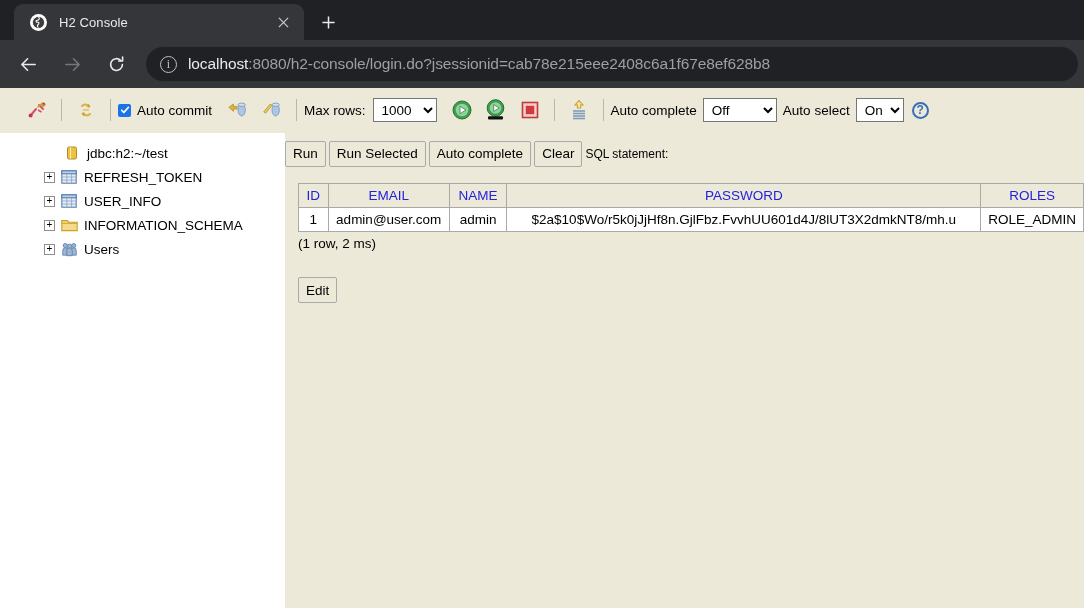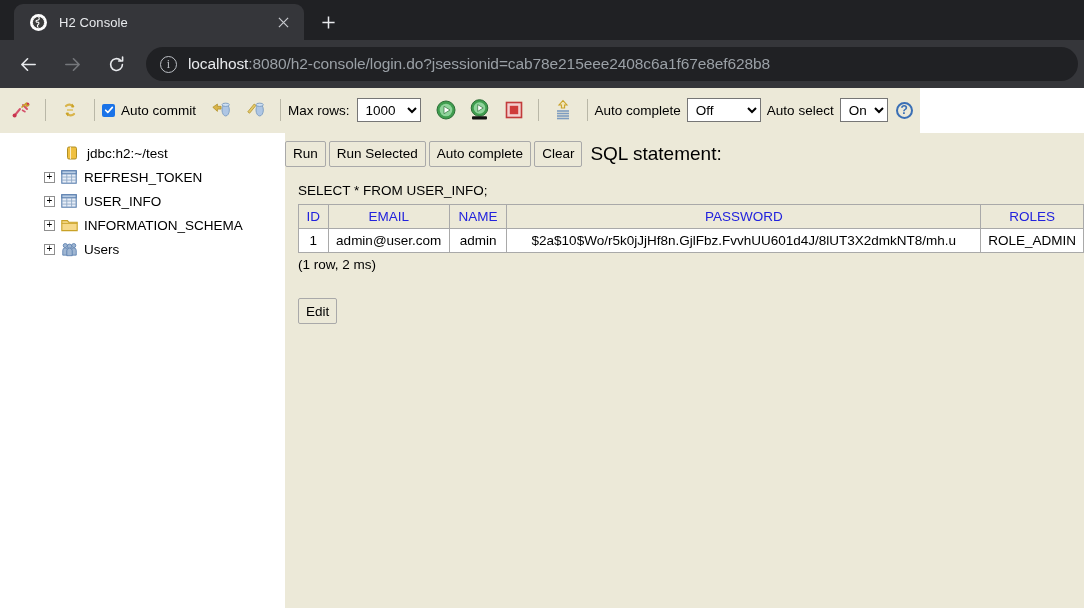--- a/index.html
+++ b/index.html
@@ -65,24 +65,24 @@
     border: 1.4px solid #bdc1c6; color: #bdc1c6;
     font-size: 12px; font-family: "Liberation Serif", serif;
     display: flex; align-items: center; justify-content: center;
     margin-right: 11px; flex: none; line-height: 1;
   }
   .omni-url { font-size: 15.5px; color: #9aa0a6; white-space: nowrap; letter-spacing: -.1px; }
   .omni-url .host { color: #e8eaed; }
 
   
   .h2-toolbar {
-    height: 45px; width: 920px;
+    height: 45px; width: 1084px;
     background: #ece9d8;
     display: flex; align-items: center;
-    padding-left: 4px;
+    padding-left: 20px;
     font-size: 13.5px; color: #000;
     border-bottom: 1px solid #ece9d8;
   }
   .tb-icon { width: 34px; height: 28px; display:flex; align-items:center; justify-content:center; flex:none;}
   .tb-sep { width: 1px; height: 22px; background: #b9b7a7; margin: 0 7px; flex: none; }
   .tb-label { white-space: nowrap; }
   .chk {
     width: 13px; height: 13px; flex: none;
     background: #1a73e8; border-radius: 2px;
     display: flex; align-items: center; justify-content: center;
@@ -128,21 +128,21 @@
     padding: 0; position: relative; overflow: hidden;
   }
   .sql-bar { height: 36px; display: flex; align-items: center; padding: 5px 0 0 0; gap: 0; }
   .btn {
     font-family: "Liberation Sans", sans-serif;
     font-size: 13.5px; height: 26px;
     background: #ece9d8; border: 1px solid #a9a9a9;
     color: #000; padding: 0 7px; margin-right: 3px;
     border-radius: 2px; white-space: nowrap;
   }
-  .sql-bar-label { font-size: 19px; margin-left: 5px; }
+  .sql-bar-label { font-size: 12px; }
 
   .sql-area {
     width: 100%; height: 180px;
     margin: 0; border: 2px solid #000; background: #fff;
     font-family: "Liberation Sans", sans-serif;
     font-size: 13.5px; color: #000; padding: 3px 4px; resize: none;
     outline: none; overflow: hidden; display: block;
   }
 
   .results { padding: 14px 0 0 13px; }
@@ -405,21 +405,20 @@
     <div class="sql-bar">
       <button class="btn">Run</button>
       <button class="btn">Run Selected</button>
       <button class="btn">Auto complete</button>
       <button class="btn">Clear</button>
       <span class="sql-bar-label">SQL statement:</span>
     </div>
 
 
     <div class="results">
-      <div class="res-sql">SELECT * FROM USER_INFO;</div>
 
       <table class="res">
         <thead>
           <tr>
             <th style="width:30px">ID</th>
             <th style="width:122px">EMAIL</th>
             <th style="width:58px">NAME</th>
             <th style="width:478px">PASSWORD</th>
             <th style="width:103px">ROLES</th>
           </tr>

